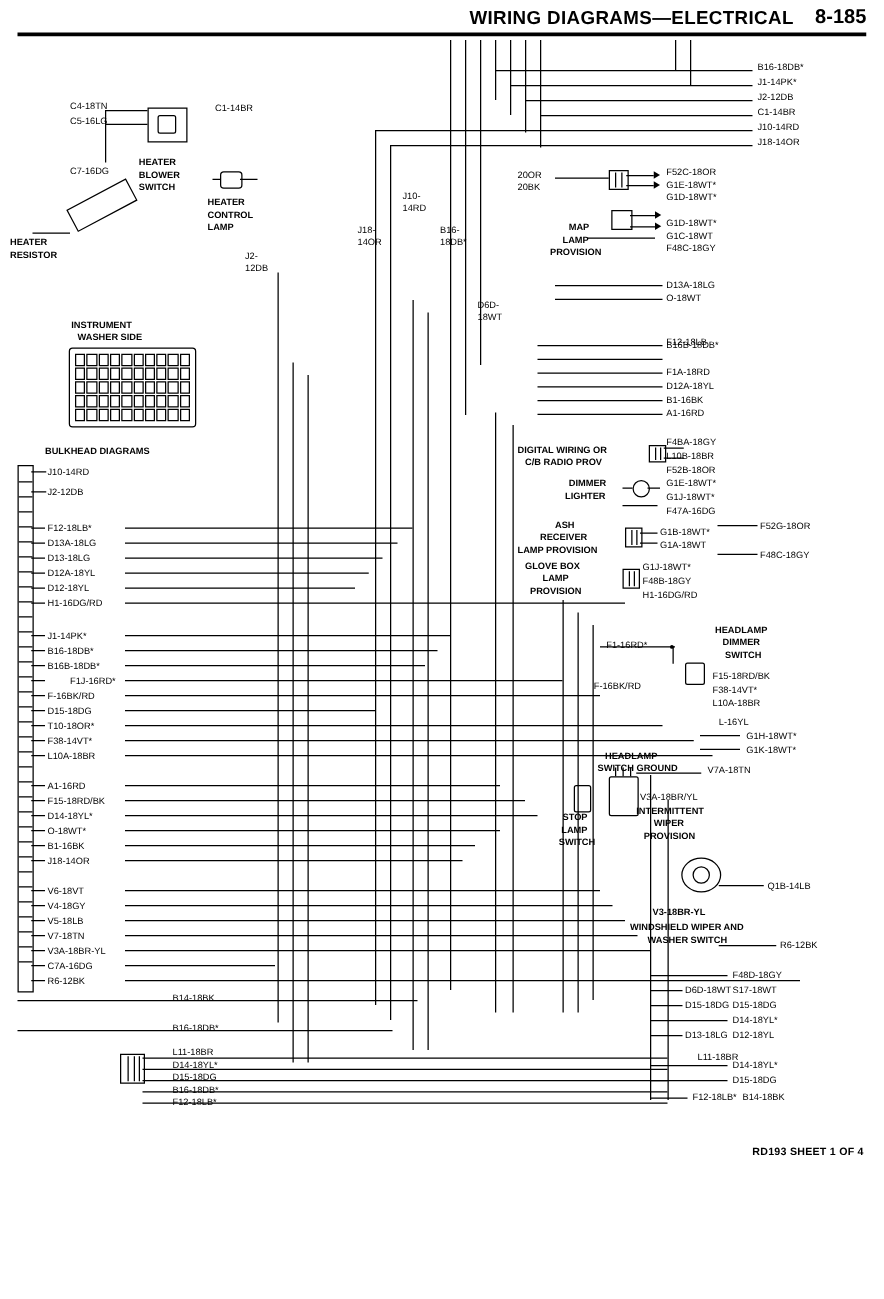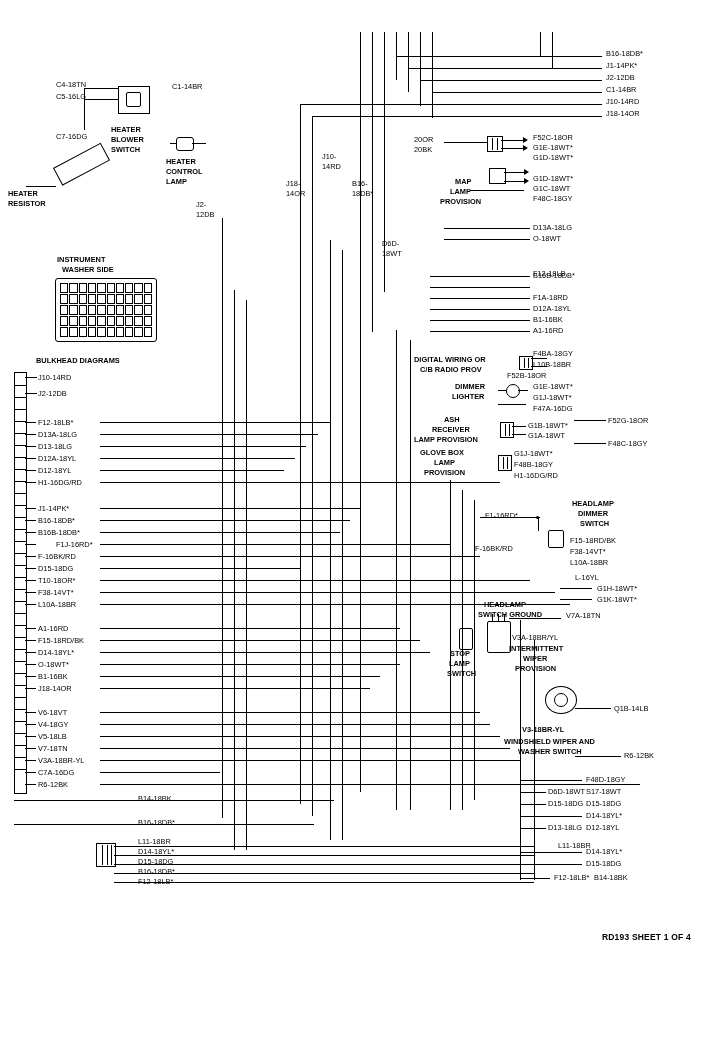--- a/index.html
+++ b/index.html
@@ -32,27 +32,32 @@
   #bulkhead .grid div{border:1px solid #000;}
 
   
   #strip{position:absolute;left:14px;top:372px;width:11px;height:420px;border:1px solid #000;background:#fff;}
   #strip div{position:absolute;left:0;right:0;height:1px;background:#000;}
 
   
   .sw{position:absolute;border:1px solid #000;background:#fff;border-radius:2px;}
   .circ{position:absolute;border:1px solid #000;border-radius:50%;background:#fff;}
 
-  .footer{position:absolute;right:16px;top:916px;font-size:8.5px;font-weight:bold;letter-spacing:.2px;margin-top:16px;}
+  .footer{position:absolute;right:16px;top:916px;font-size:8.5px;font-weight:bold;letter-spacing:.2px;}
 </style>
 </head>
 <body>
 
 <div id="page">
 
+  <div id="header">
+    <div class="title">WIRING DIAGRAMS—ELECTRICAL</div>
+    <div class="page">8-185</div>
+    <div class="rule"></div>
+  </div>
 
   <div class="w v" style="left:360px;top:32px;height:760px;"></div>
   <div class="w v" style="left:372px;top:32px;height:300px;"></div>
   <div class="w v" style="left:384px;top:32px;height:260px;"></div>
   <div class="w v" style="left:396px;top:32px;height:48px;"></div>
   <div class="w v" style="left:408px;top:32px;height:60px;"></div>
   <div class="w v" style="left:420px;top:32px;height:74px;"></div>
   <div class="w v" style="left:432px;top:32px;height:86px;"></div>
   <div class="w v" style="left:540px;top:32px;height:24px;"></div>
   <div class="w v" style="left:552px;top:32px;height:36px;"></div>
@@ -345,21 +350,21 @@
   <div class="lbl b" style="left:414px;top:356px;">DIGITAL WIRING OR</div>
   <div class="lbl b" style="left:420px;top:366px;">C/B RADIO PROV</div>
   <div class="conn" style="left:519px;top:356px;width:12px;height:12px;">
       <i style="left:4px"></i>
       <i style="left:8px"></i>
     </div>
   <div class="w h" style="left:531px;top:358px;width:16px;"></div>
   <div class="w h" style="left:531px;top:366px;width:16px;"></div>
   <div class="lbl" style="left:533px;top:350px;">F4BA-18GY</div>
   <div class="lbl" style="left:533px;top:361px;">L10B-18BR</div>
-  <div class="lbl" style="left:507px;top:372px;">F52B-18OR</div>
+  <div class="lbl" style="left:533px;top:372px;">F52B-18OR</div>
   <div class="lbl" style="left:533px;top:383px;">G1E-18WT*</div>
   <div class="lbl" style="left:533px;top:394px;">G1J-18WT*</div>
   <div class="lbl" style="left:533px;top:405px;">F47A-16DG</div>
 
   <div class="lbl b" style="left:455px;top:383px;">DIMMER</div>
   <div class="lbl b" style="left:452px;top:393px;">LIGHTER</div>
   <div class="circ" style="left:506px;top:384px;width:12px;height:12px;"></div>
   <div class="w h" style="left:518px;top:390px;width:10px;"></div>
   <div class="w h" style="left:498px;top:390px;width:8px;"></div>
   <div class="w h" style="left:498px;top:404px;width:28px;"></div>

